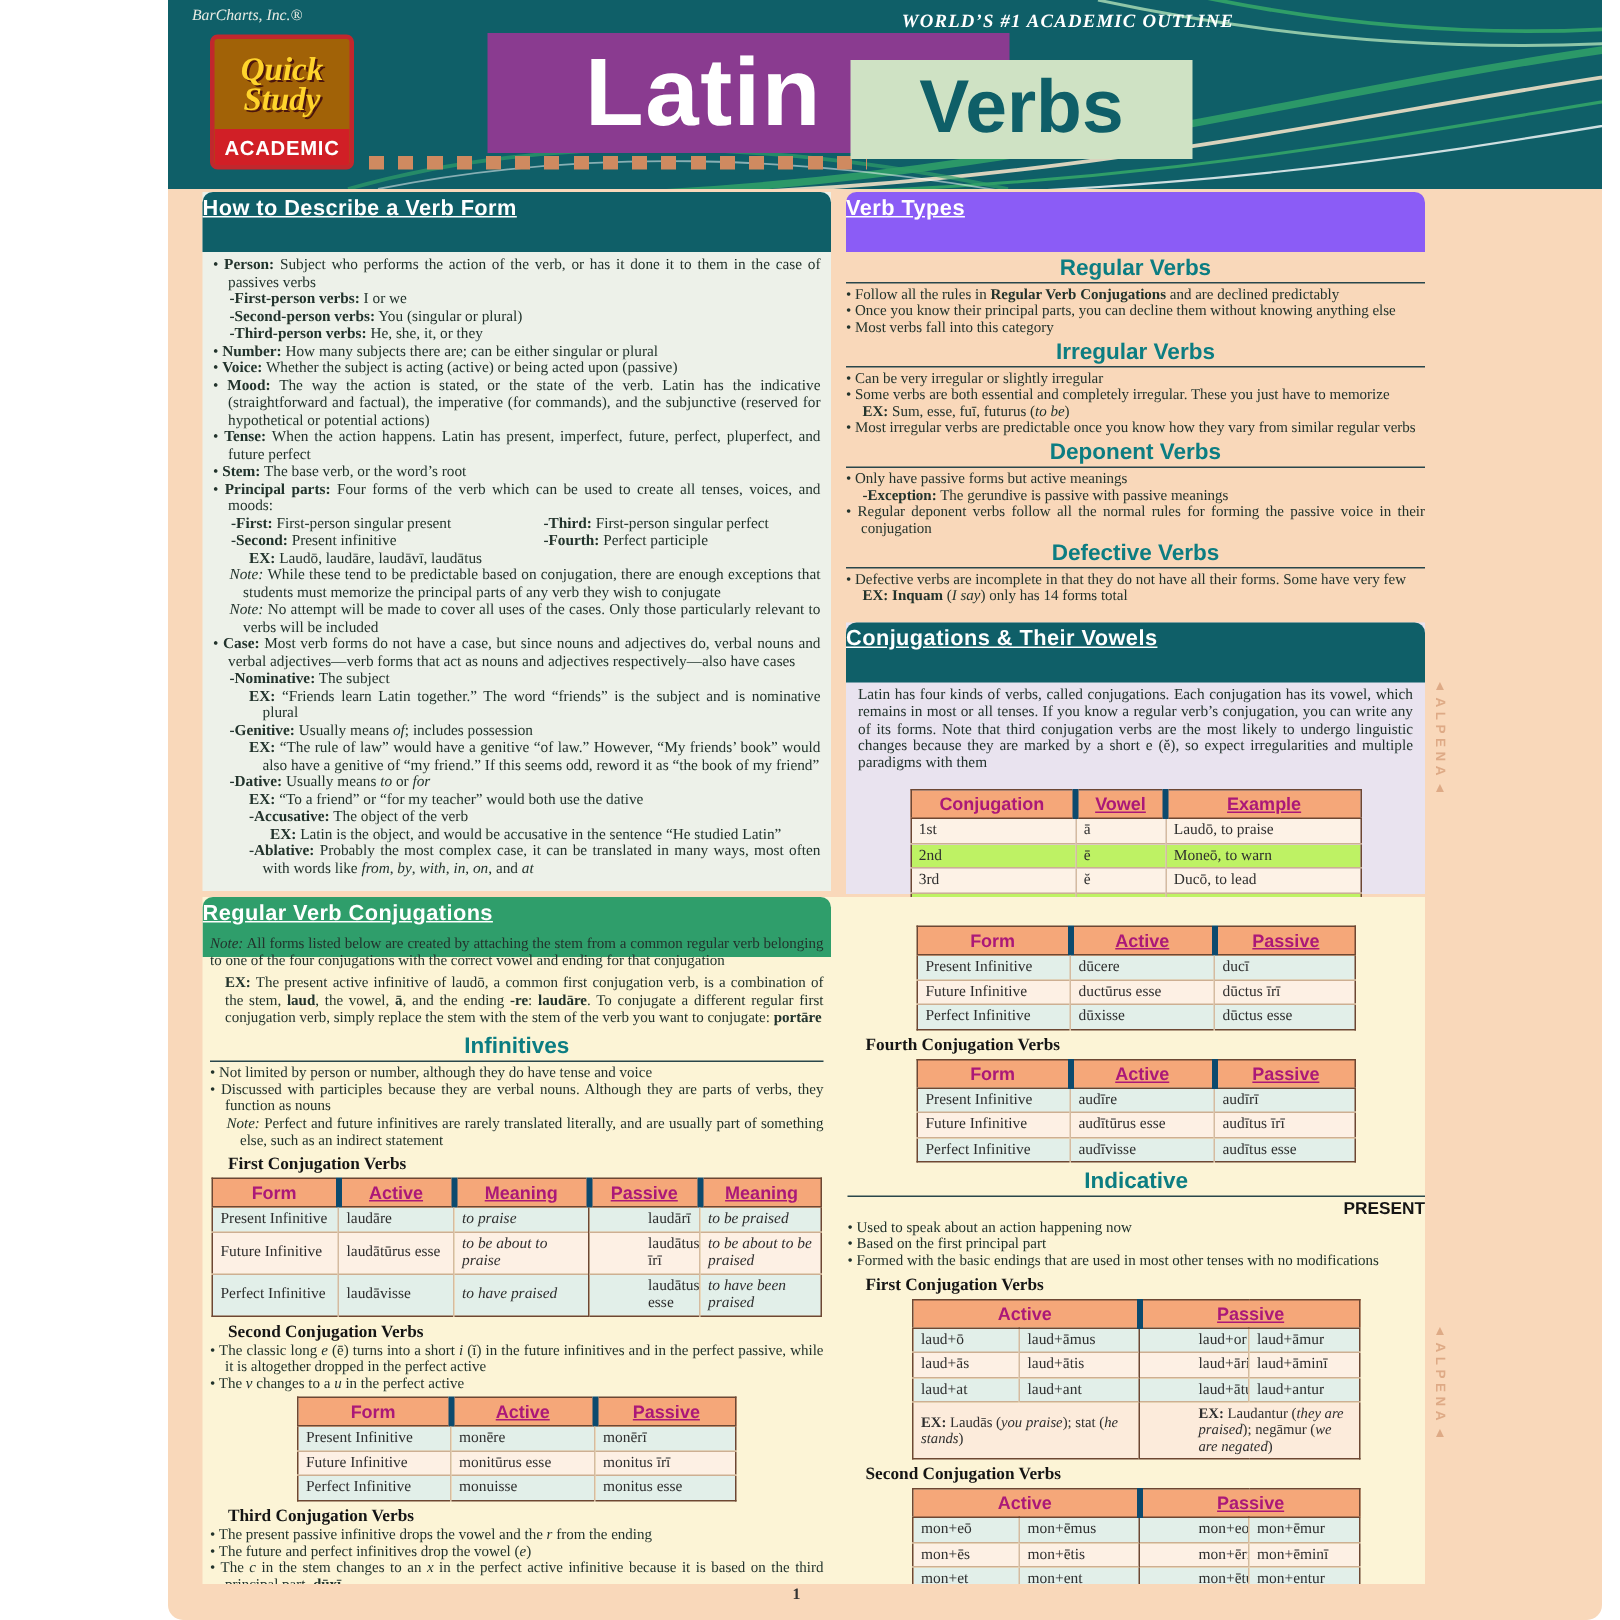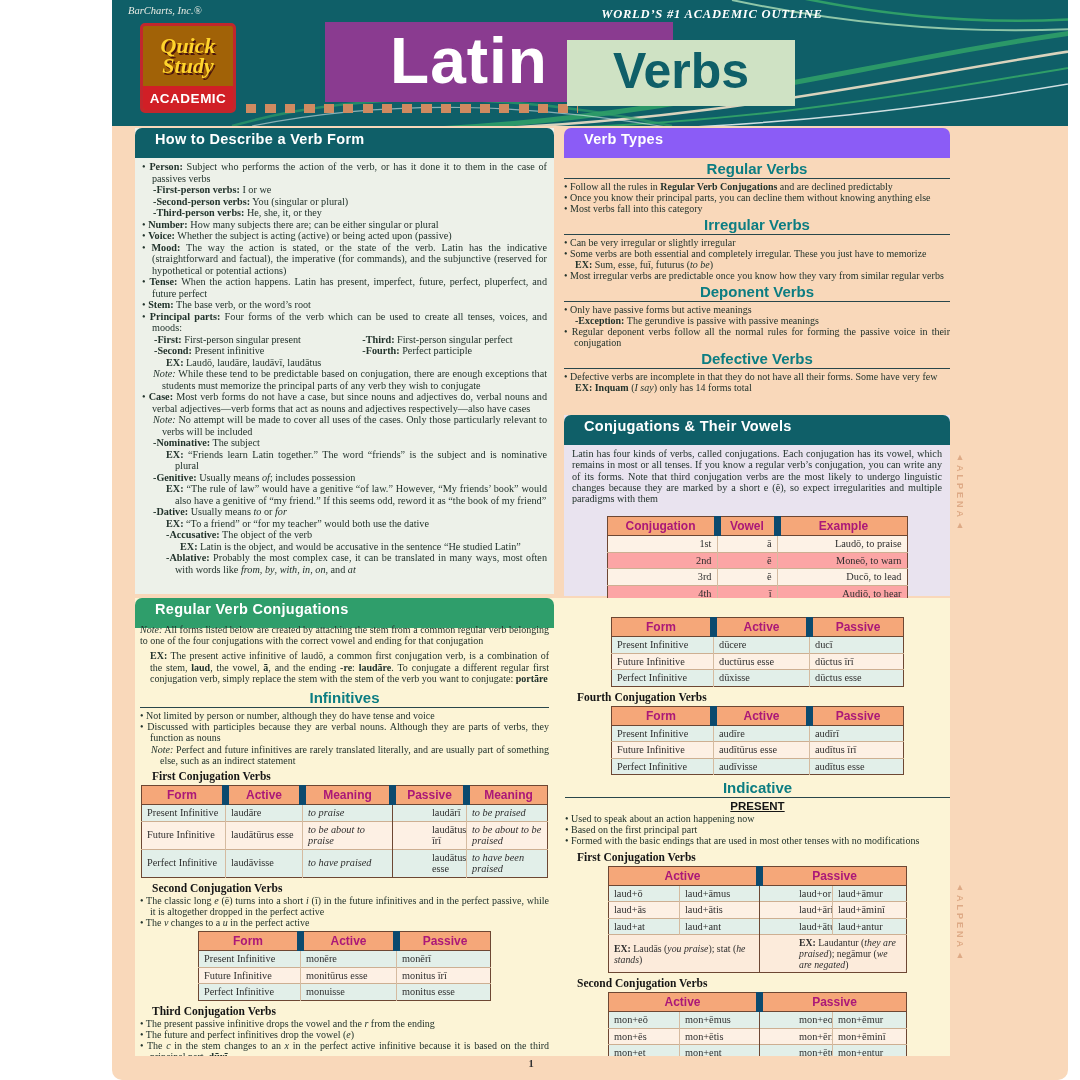--- a/index.html
+++ b/index.html
@@ -22,22 +22,22 @@
   .dashes{position:absolute;left:134px;top:104px;width:332px;height:9px;
           background:repeating-linear-gradient(90deg,#cf8a60 0 10px,rgba(0,0,0,0) 10px 19.5px);}
   .title-latin{position:absolute;left:213px;top:22px;width:348px;height:80px;background:#8a3b90;color:#fff;
                font:bold 64px "Liberation Sans",sans-serif;text-align:center;line-height:78px;
                padding-right:60px;box-sizing:border-box;letter-spacing:1px;}
   .title-verbs{position:absolute;left:455px;top:40px;width:228px;height:66px;background:#cfe2c4;color:#0f5f68;
                font:bold 50px "Liberation Sans",sans-serif;text-align:center;line-height:62px;}
 
   
   .sec{position:absolute;box-sizing:border-box;}
-  .bar{height:30px;color:#fff;font:bold 14.5px "Liberation Sans",sans-serif;line-height:22px;
-       padding-left:20px;border-radius:7px 7px 0 0;letter-spacing:.3px;box-sizing:border-box;}
+  .bar{height:40px;color:#fff;font:bold 14.5px "Liberation Sans",sans-serif;line-height:22px;
+       padding-left:0;border-radius:7px 7px 0 0;letter-spacing:.3px;box-sizing:border-box;text-decoration:underline;}
   .bar.teal{background:#0f5f68}.bar.purple{background:#8b5cf6}.bar.green{background:#2f9e6b}
 
   #sec-describe{left:23px;top:128px;width:419px;height:466px;background:#edf1e9;}
   #sec-describe .bd{padding:3px 7px;font-size:10.2px;line-height:11.5px;}
   #sec-verbtypes{left:452px;top:128px;width:386px;height:285px;overflow:hidden;}
   #sec-verbtypes .bd{font-size:10px;line-height:11px;}
   #sec-conj{left:452px;top:415px;width:386px;height:181px;background:#e9e3ef;}
   #sec-conj .bd{padding:3px 8px 0;font-size:10.2px;line-height:11.3px;}
   #sec-regular{left:23px;top:598px;width:815px;height:458px;background:#fcf4d6;overflow:hidden;}
   #sec-regular .bar{width:419px;}
@@ -48,38 +48,38 @@
   .bd, .rcol-l, .rcol-r{color:#22332c;text-align:justify;}
   .li{margin:0;}
   .i0{padding-left:10px;text-indent:-10px;}
   .i1{padding-left:20px;text-indent:-9px;}
   .i2{padding-left:33px;text-indent:-9px;}
   .i3{padding-left:47px;text-indent:-9px;}
   .grid2{display:grid;grid-template-columns:53% 47%;padding-left:12px;}
   .subhead{color:#0c7d82;font:bold 15px "Liberation Sans",sans-serif;line-height:17px;text-align:center;
            border-bottom:1.6px solid #29464b;padding:1px 0;margin:1px 0 2px;}
   .lbl{font:bold 11.5px "Liberation Serif",serif;color:#151515;margin:4px 12px 1px;text-align:left;}
-  .present{font:bold 11.5px "Liberation Sans",sans-serif;color:#151515;margin:2px 0 1px;text-align:center;text-decoration:underline;}
+  .present{font:bold 11.5px "Liberation Sans",sans-serif;color:#151515;margin:2px 0 1px;text-align:right;}
   .note-p{margin:2px 0;}
   .exbl{margin:4px 0 4px 10px;}
 
   
   table.t{border-collapse:collapse;margin:3px auto;border:1.6px solid #6d4733;table-layout:fixed;}
   .t th{background:#f5a779;color:#ab1878;font:bold 12px "Liberation Sans",sans-serif;
         padding:2px 3px;border-bottom:1.4px solid #6d4733;text-align:center;}
-  .t th + th{border-left:7px solid #0c4a6e;}
+  .t th + th{border-left:4px solid #0c4a6e;text-decoration:underline;}
   .t td{font-size:10.3px;line-height:11.5px;font-family:"Liberation Serif",serif;color:#2e2e2e;
         padding:2px 5px;border-top:1px solid #cdaf92;text-align:left;overflow:hidden;}
   .t td + td{border-left:1px solid #d5bba0;}
   .t td.vs, .t th.vs{border-left:1.5px solid #6d4733;padding-left:39px;}
   .t tr.ra td{background:#e2efe9;} .t tr.rb td{background:#fdf0e4;}
-  .t tr.rc td{background:#fdf2e6;} .t tr.rd td{background:#fca5a5;}
+  .t tr.rc td{background:#fdf2e6;} .t tr.rd td{background:#bef264;}
   .t tr.rex td{background:#fcebdb;font-size:9.8px;line-height:11px;}
   .t td.c-it{font-style:italic;}
-  .t.ctr td{text-align:right;}
+  .t.ctr td{text-align:left;}
 
   
   .wm{position:absolute;left:843px;writing-mode:vertical-rl;text-orientation:mixed;
       color:rgba(186,108,62,.42);font:bold 9px "Liberation Sans",sans-serif;letter-spacing:3px;}
   #wm1{top:452px;} #wm2{top:882px;}
   .pgn{position:absolute;left:0;top:1058px;width:838px;text-align:center;
        font:bold 10.5px "Liberation Serif",serif;color:#333;}
 </style>
 </head>
 <body>
@@ -125,22 +125,22 @@
         <div class="li i0"><span class="blt">• </span><b>Stem:</b> The base verb, or the word’s root</div>
         <div class="li i0"><span class="blt">• </span><b>Principal parts:</b> Four forms of the verb which can be used to create all tenses, voices, and moods:</div>
         <div class="grid2">
           <div><b>-First:</b> First-person singular present</div>
           <div><b>-Third:</b> First-person singular perfect</div>
           <div><b>-Second:</b> Present infinitive</div>
           <div><b>-Fourth:</b> Perfect participle</div>
         </div>
         <div class="li i2"><b>EX:</b> Laudō, laudāre, laudāvī, laudātus</div>
         <div class="li i1"><i>Note:</i> While these tend to be predictable based on conjugation, there are enough exceptions that students must memorize the principal parts of any verb they wish to conjugate</div>
+        <div class="li i1"><i>Note:</i> No attempt will be made to cover all uses of the cases. Only those particularly relevant to verbs will be included</div>
         <div class="li i0"><span class="blt">• </span><b>Case:</b> Most verb forms do not have a case, but since nouns and adjectives do, verbal nouns and verbal adjectives—verb forms that act as nouns and adjectives respectively—also have cases</div>
-        <div class="li i1"><i>Note:</i> No attempt will be made to cover all uses of the cases. Only those particularly relevant to verbs will be included</div>
         <div class="li i1"><b>-Nominative:</b> The subject</div>
         <div class="li i2"><b>EX:</b> “Friends learn Latin together.” The word “friends” is the subject and is nominative plural</div>
         <div class="li i1"><b>-Genitive:</b> Usually means <i>of</i>; includes possession</div>
         <div class="li i2"><b>EX:</b> “The rule of law” would have a genitive “of law.” However, “My friends’ book” would also have a genitive of “my friend.” If this seems odd, reword it as “the book of my friend”</div>
         <div class="li i1"><b>-Dative:</b> Usually means <i>to</i> or <i>for</i></div>
         <div class="li i2"><b>EX:</b> “To a friend” or “for my teacher” would both use the dative</div>
         <div class="li i2"><b>-Accusative:</b> The object of the verb</div>
         <div class="li i3"><b>EX:</b> Latin is the object, and would be accusative in the sentence “He studied Latin”</div>
         <div class="li i2"><b>-Ablative:</b> Probably the most complex case, it can be translated in many ways, most often with words like <i>from</i>, <i>by</i>, <i>with</i>, <i>in</i>, <i>on</i>, and <i>at</i></div>
       </div>

